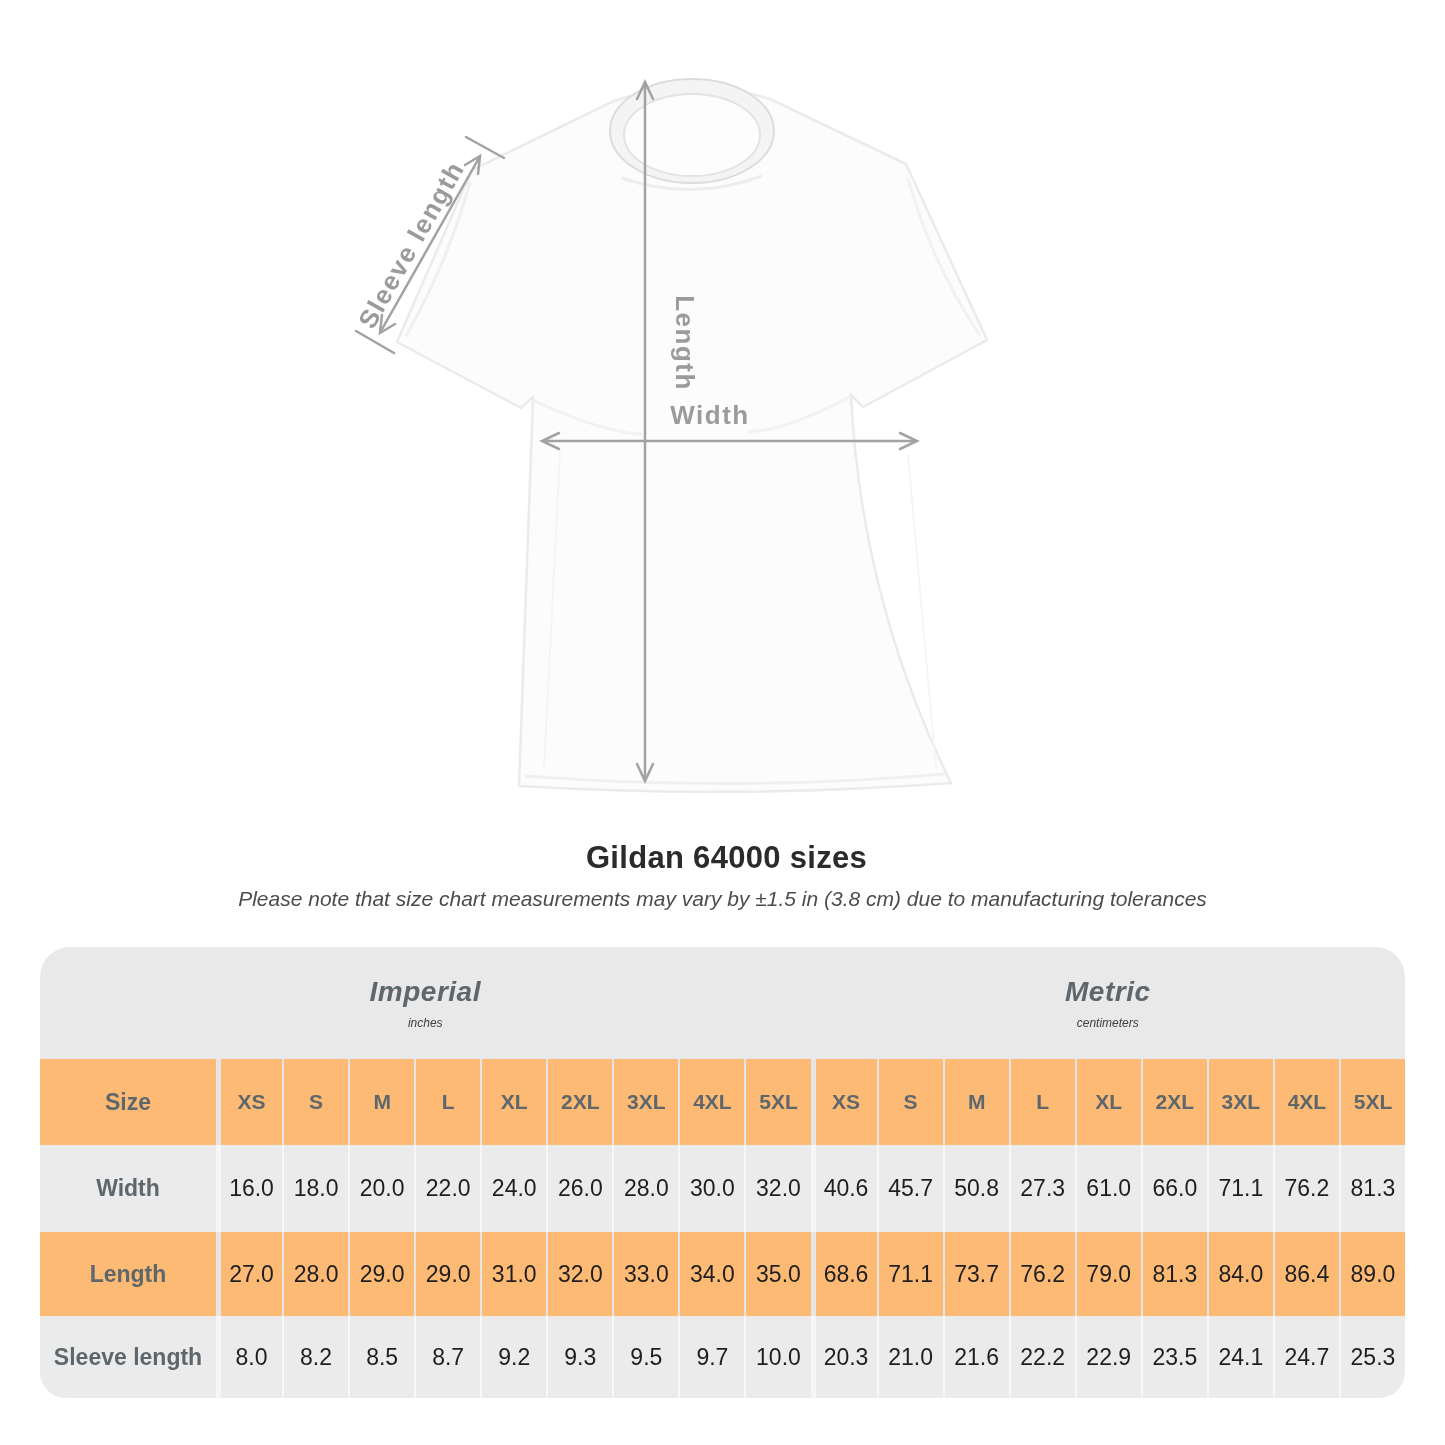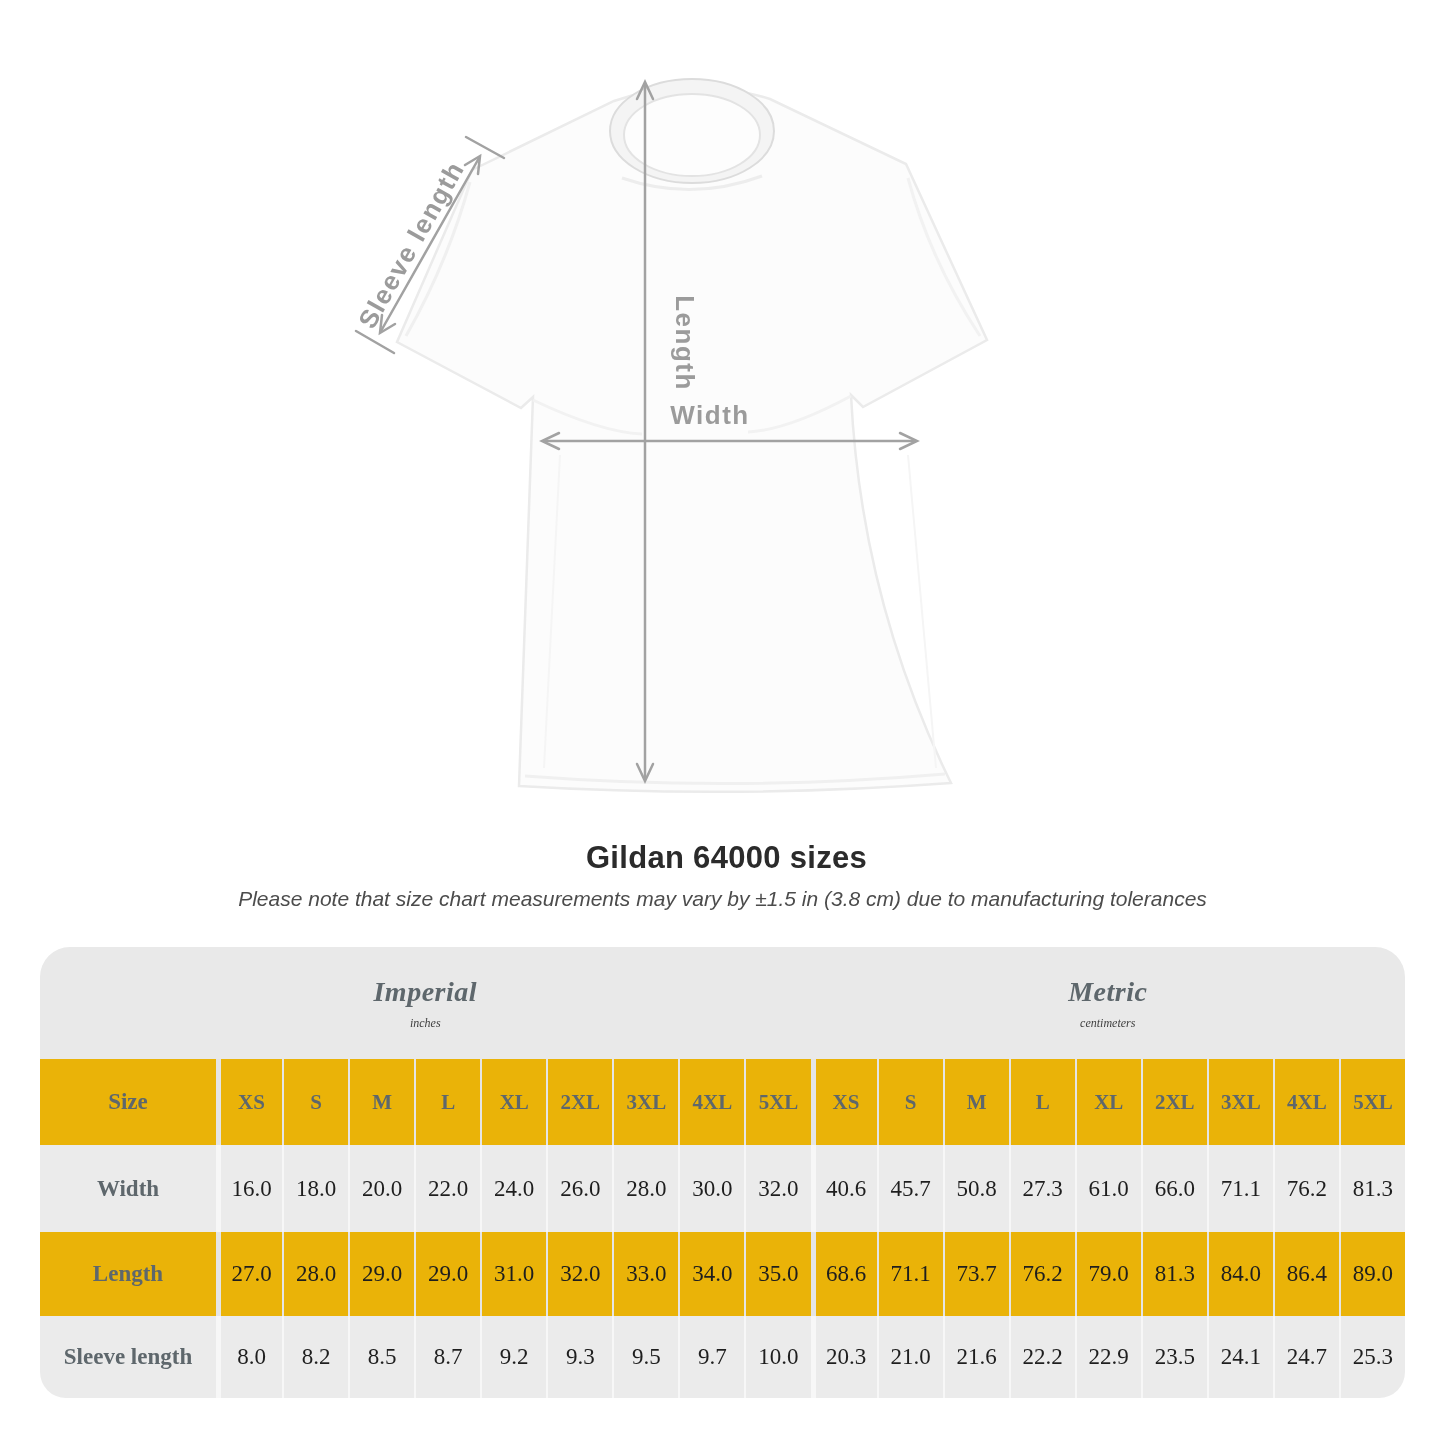--- a/index.html
+++ b/index.html
@@ -11,30 +11,30 @@
 
   
   .title{margin:12px 0 0;text-align:center;font-size:31px;line-height:36px;
          font-weight:bold;color:#2b2b2b;letter-spacing:.3px;padding-left:8px;}
   .subtitle{margin:10px 0 0;text-align:center;font-style:italic;font-size:21px;
             line-height:25px;color:#4c4c4c;}
 
   
   .tbl{display:grid;grid-template-columns:176px repeat(18,1fr);
        grid-template-rows:112px 86px 87px 84px 82px;
-       width:1365px;margin:36px auto 12px;border-radius:30px 30px 26px 26px;overflow:hidden;font-family:Liberation Serif, serif;}
+       width:1365px;margin:36px auto 12px;border-radius:30px 30px 26px 26px;overflow:hidden;}
   .band{background:#e9e9e9;display:flex;flex-direction:column;align-items:center;
         justify-content:center;}
   .band-imp{grid-column:span 10;}
   .band-met{grid-column:span 9;}
   .band-name{font-style:italic;font-weight:bold;font-size:28px;color:#5e676c;letter-spacing:.5px;}
   .band-unit{font-style:italic;font-size:12px;color:#404040;margin-top:8px;}
 
   .c{display:flex;align-items:center;justify-content:center;}
-  .rw{background:#eab308;--sep:#e5e5e5;}
+  .rw{background:#fdba74;--sep:#e5e5e5;}
   .rg{background:#ebebeb;--sep:#f7f7f7;}
   .bl{border-left:2px solid var(--sep);}
   .blw{border-left:5px solid var(--sep);}
   .hd{font-weight:bold;font-size:21px;color:#5e676c;}
   .lb{font-weight:bold;font-size:23px;color:#5e676c;}
   .dt{font-size:23px;color:#1e1e1e;}
 </style>
 </head>
 <body>
 

